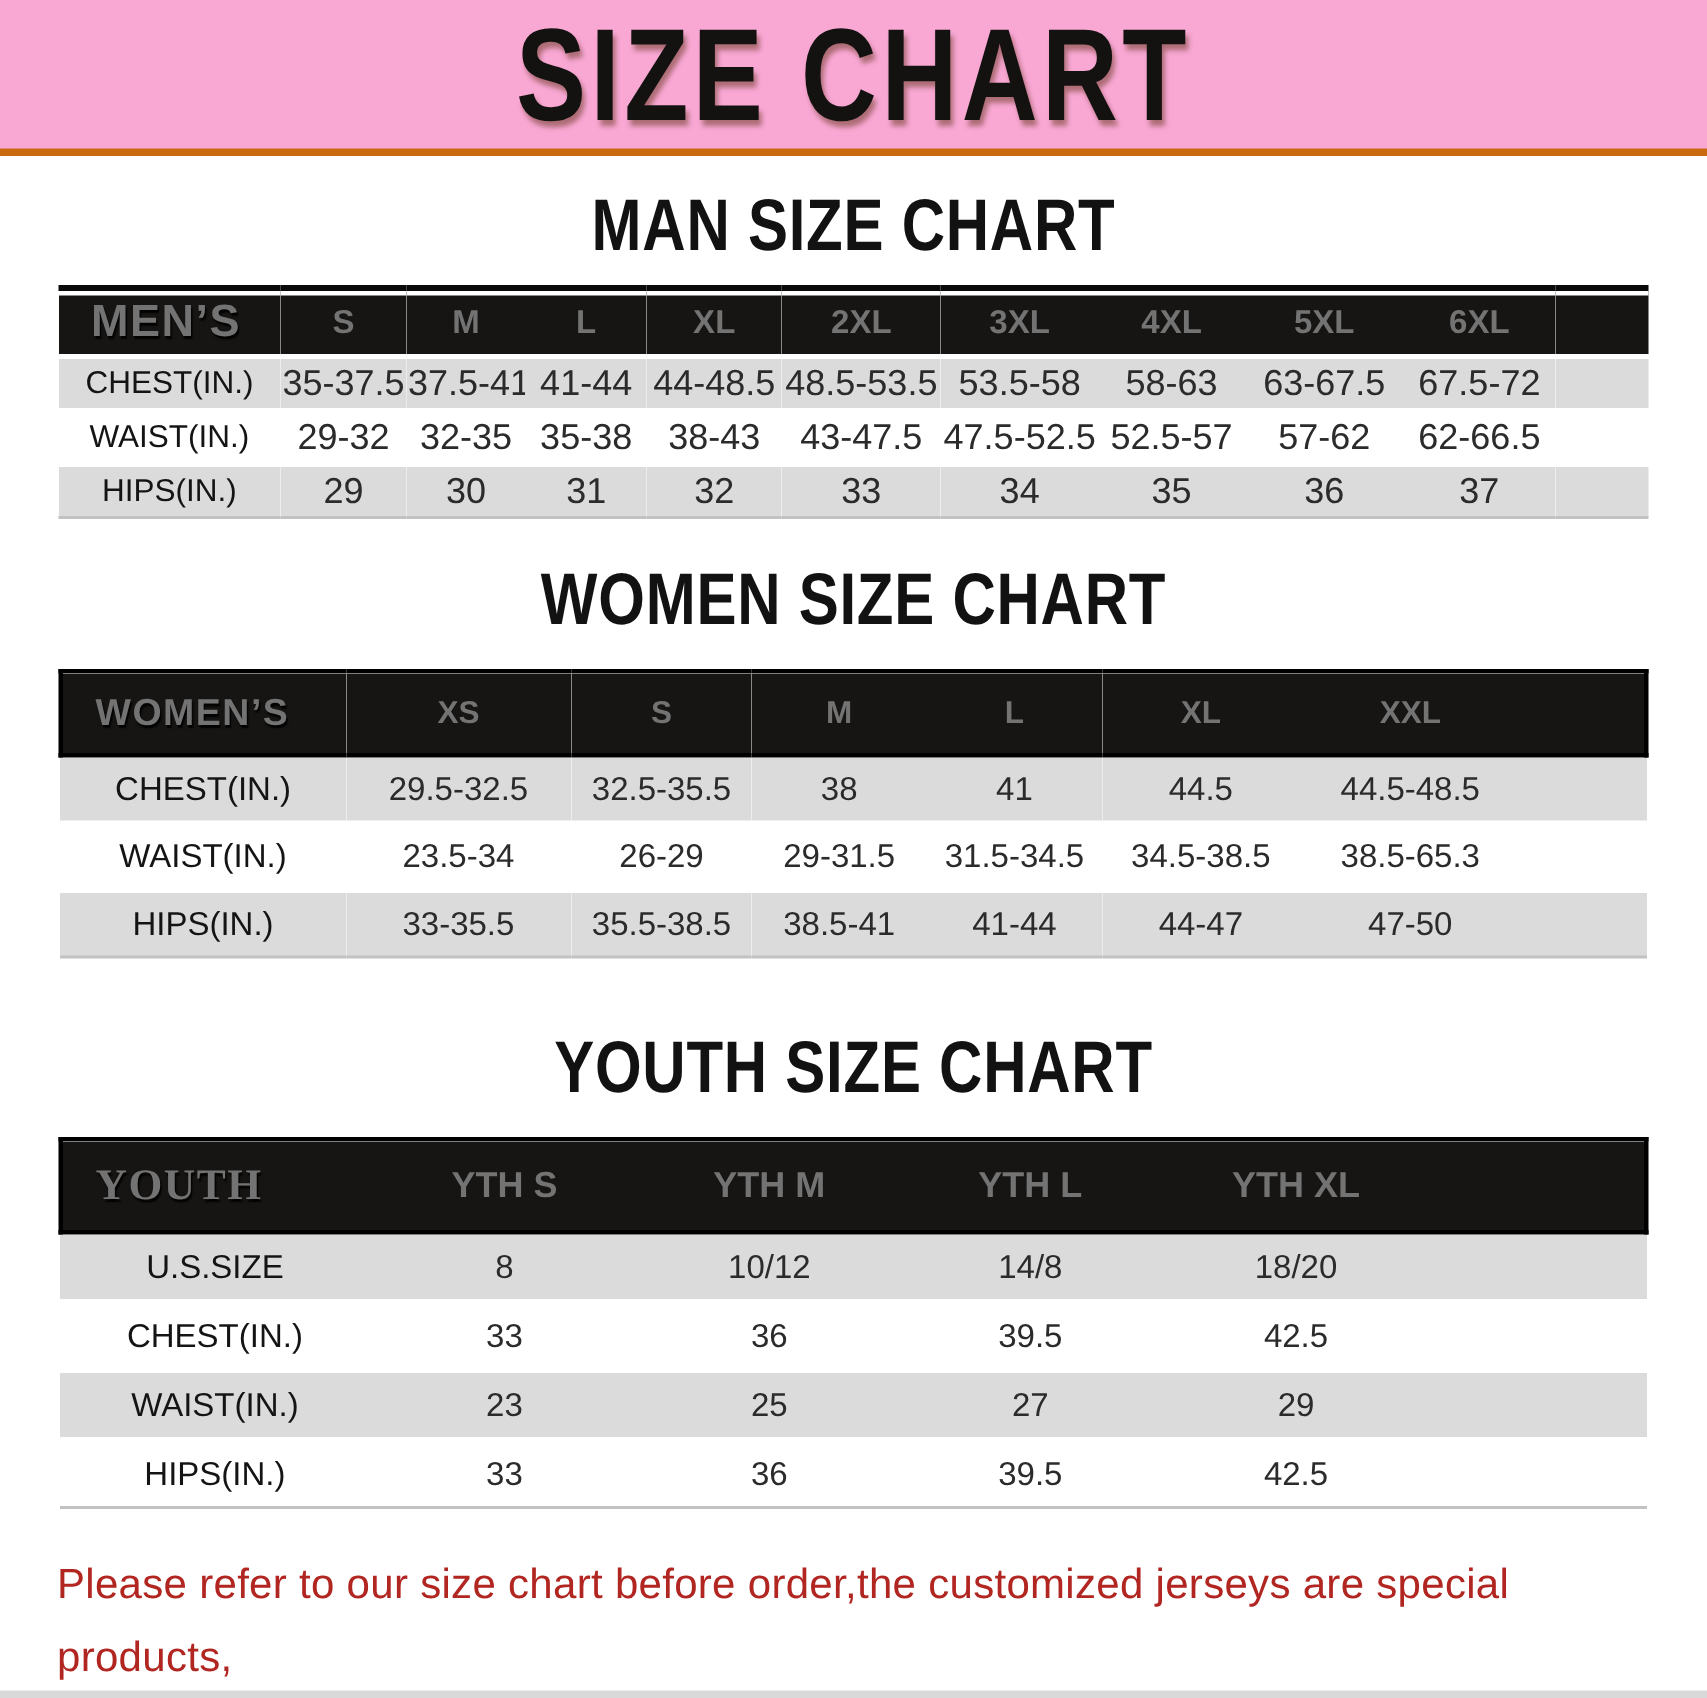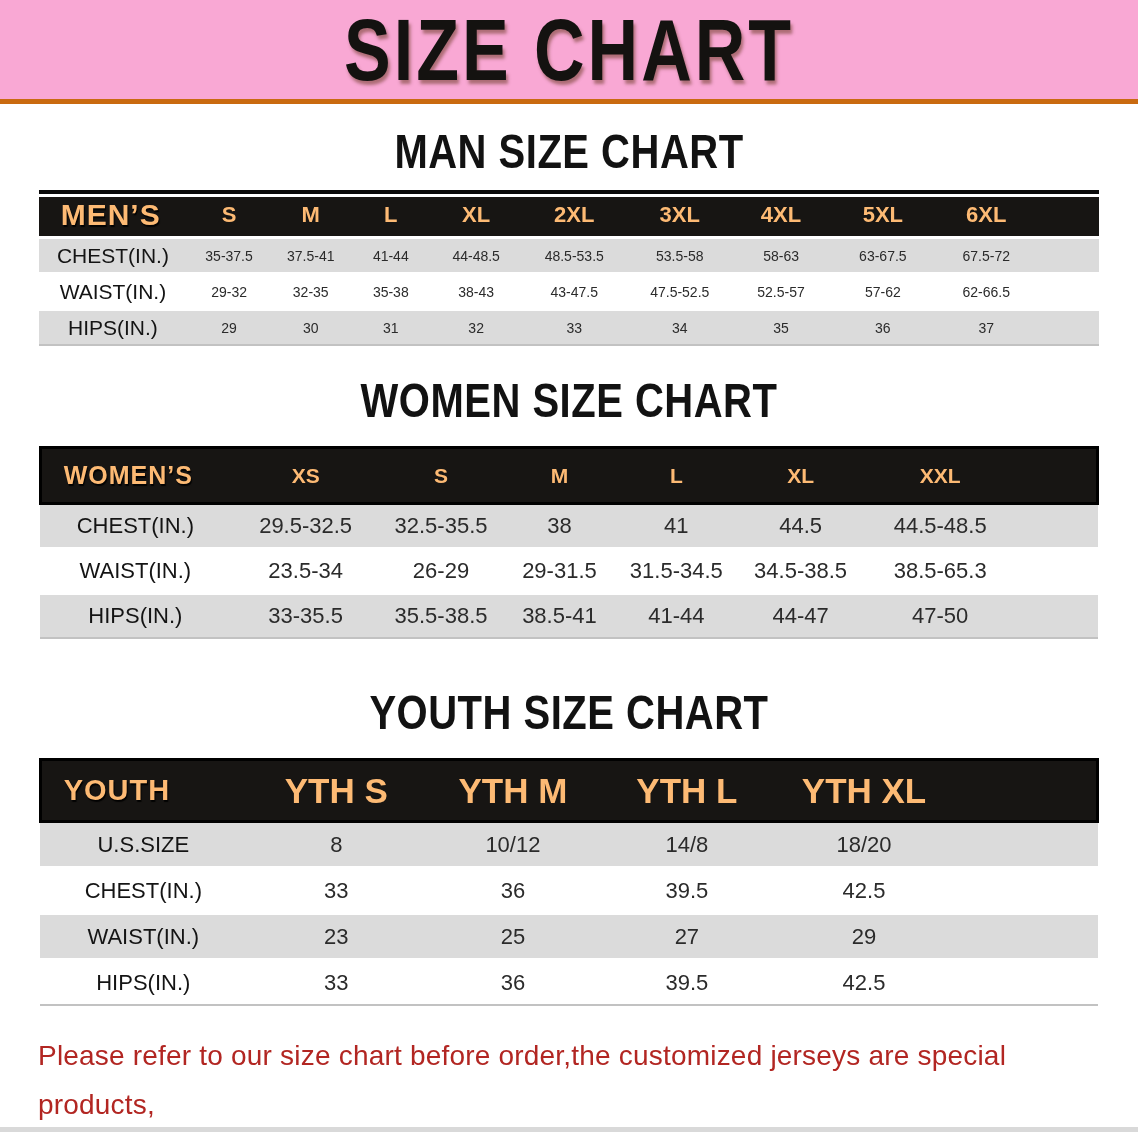--- a/index.html
+++ b/index.html
@@ -60,21 +60,21 @@
     table-layout: fixed;
   }
   table.size-table th, table.size-table td {
     text-align: center;
     overflow: hidden;
     white-space: nowrap;
   }
   
   table.size-table thead th {
     background: #171513;
-    color: #fdba74;
+    color: #737373;
     font-weight: 600;
   }
   table.size-table thead th.corner {
     text-align: left;
     padding-left: 22px;
     font-weight: 800;
     letter-spacing: 1px;
     text-shadow: 1px 2px 1px rgba(0,0,0,0.9);
   }
   
@@ -88,44 +88,44 @@
   table.size-table tbody tr:last-child td { border-bottom: 2px solid #c2c2c2; }
 
   
   .sec-men thead th {
     height: 40px;
     font-size: 22px;
     border-top: 4px solid #0a0a0a;
     box-shadow: inset 0 3px 0 0 #ffffff;
   }
   .sec-men thead th.corner { font-size: 30px; }
-  .sec-men tbody td { height: 31px; font-size: 14px; border-top-width: 2px; }
+  .sec-men tbody td { height: 31px; font-size: 24px; border-top-width: 2px; }
   .sec-men tbody td.rowlabel { font-size: 21px; }
 
   
   .sec-women thead th {
     height: 51px;
     font-size: 21px;
     border-top: 3px solid #000000;
     border-bottom: 3px solid #000000;
   }
   .sec-women thead th:first-child { border-left: 3px solid #000000; }
   .sec-women thead th:last-child  { border-right: 3px solid #000000; }
   .sec-women thead th.corner { font-size: 25px; }
   .sec-women tbody td { height: 40px; font-size: 22px; }
 
   
   .sec-youth thead th {
     height: 57px;
-    font-size: 35px;
+    font-size: 24px;
     border-top: 3px solid #000000;
     border-bottom: 3px solid #000000;
     text-align: center;
   }
-  .sec-youth thead th:first-child { border-left: 3px solid #000000; }
+  .sec-youth thead th:first-child { border-left: 3px solid #000000; font-family: Liberation Serif, serif; }
   .sec-youth thead th:last-child  { border-right: 3px solid #000000; }
   .sec-youth thead th.corner { font-size: 29px; }
   .sec-youth tbody td { height: 41px; font-size: 22px; }
 
   
   .footer-note {
     margin: 26px 38px 0 38px;
     font-size: 28px;
     font-weight: 500;
     line-height: 1.74;

